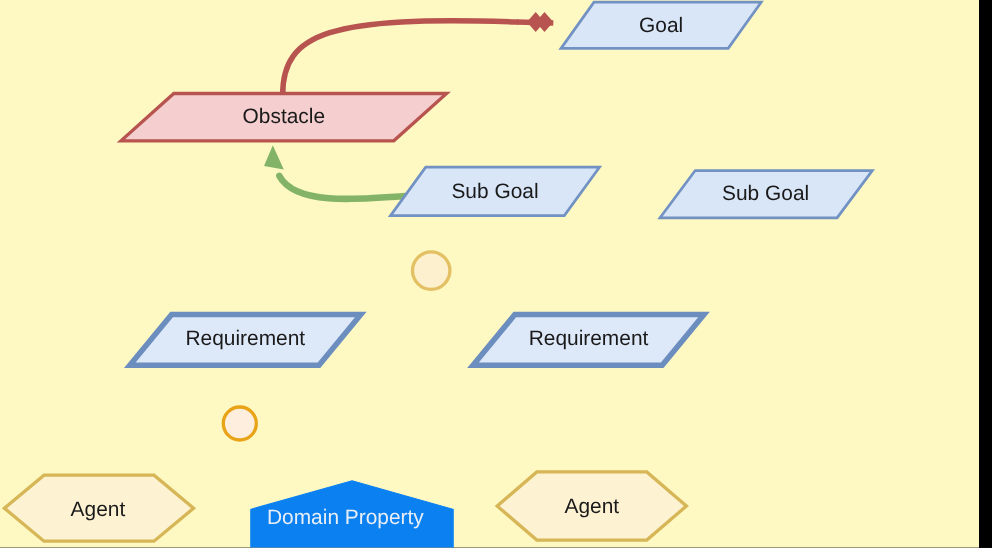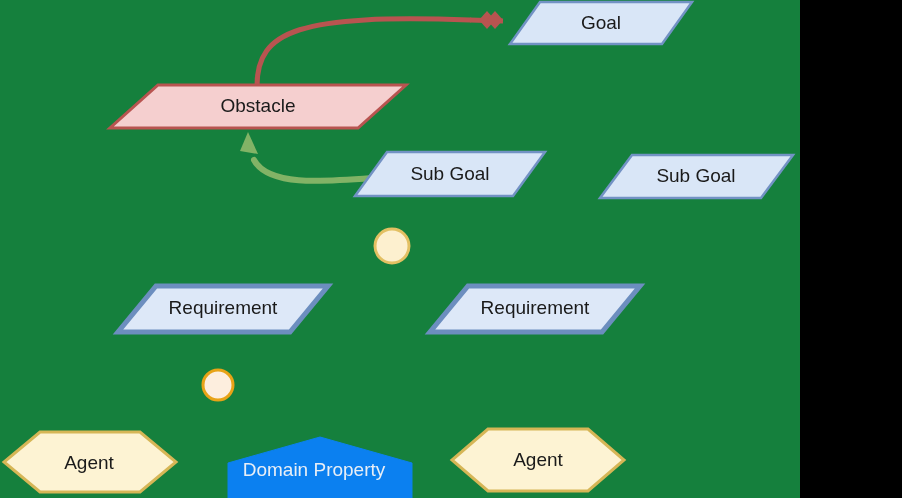--- a/index.html
+++ b/index.html
@@ -6,23 +6,23 @@
   html, body {
     margin: 0;
     padding: 0;
     background: #000000;
   }
   body {
     font-family: "Liberation Sans", sans-serif;
   }
   #canvas {
     position: relative;
-    width: 800px;
+    width: 890px;
     height: 498px;
-    background: #15803d;
+    background: #fef9c3;
     overflow: hidden;
     text-decoration: underline;
   }
   #diagram-svg {
     position: absolute;
     left: 0;
     top: 0;
     width: 902px;
     height: 498px;
   }

